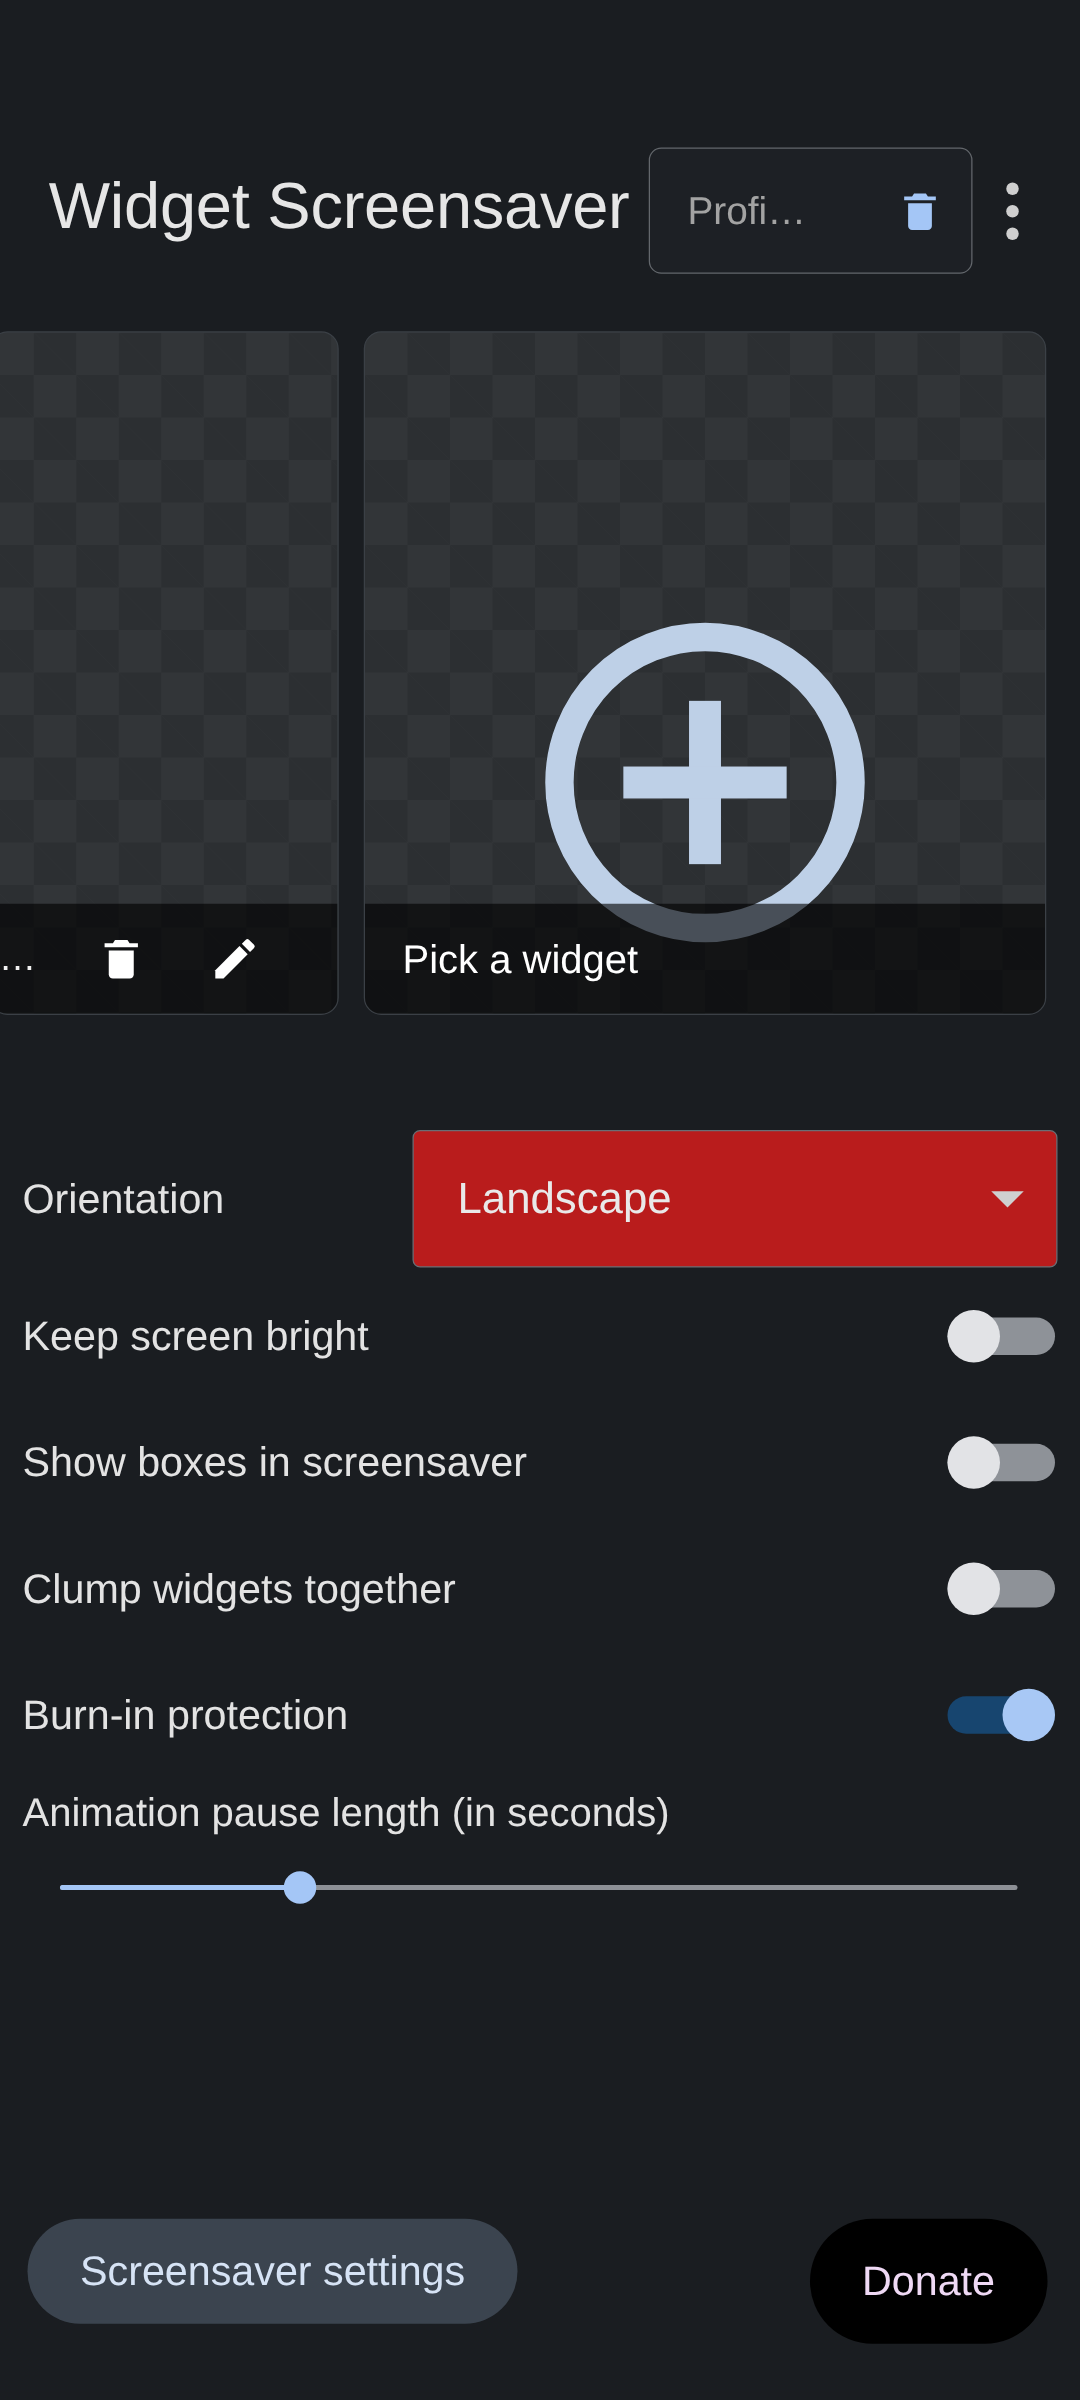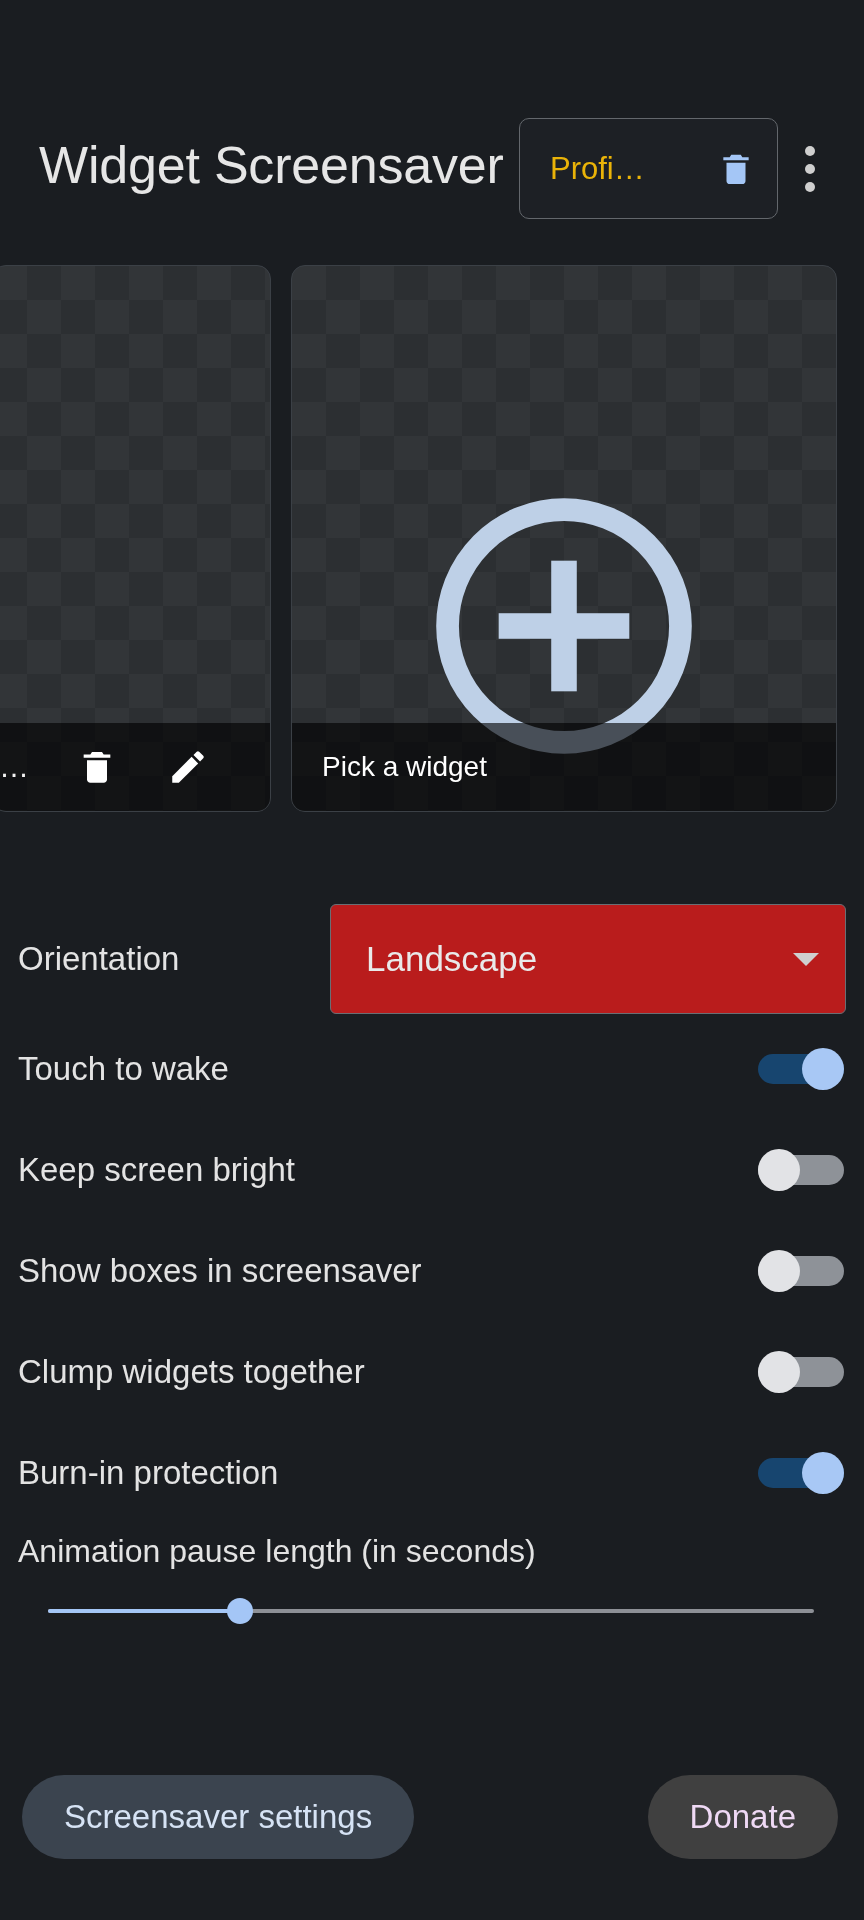--- a/index.html
+++ b/index.html
@@ -47,21 +47,21 @@
     border: 1.5px solid #63676c;
     border-radius: 10px;
     background: #1d2025;
     display: flex;
     align-items: center;
     padding: 0 22px 0 30px;
     justify-content: space-between;
   }
   .profile-chip-label {
     font-size: 31px;
-    color: #eab308;
+    color: #a3a3a3;
     white-space: nowrap;
     overflow: hidden;
   }
   .chip-trash {
     width: 38px;
     height: 44px;
     flex: 0 0 auto;
     margin-left: 16px;
   }
   .overflow-menu {
@@ -145,21 +145,21 @@
     justify-content: center;
   }
   .footer-icon-btn.trash { margin-left: 44px; width: 40px; height: 46px;}
   .footer-icon-btn.pencil { margin-left: 50px; width: 42px; height: 44px;}
 
   .card-right .card-footer {
     justify-content: flex-start;
     padding-left: 30px;
   }
   .pick-label {
-    font-size: 28px;
+    font-size: 32px;
     color: #ffffff;
     white-space: nowrap;
   }
   .plus-circle {
     position: absolute;
     left: 50%;
     top: 218px;
     transform: translateX(-50%);
     width: 284px;
     height: 284px;
@@ -295,25 +295,25 @@
     white-space: nowrap;
   }
   .btn-settings {
     background: #3b444f;
     color: #d6e3f5;
     font-size: 33px;
     padding: 0 42px;
     height: 84px;
   }
   .btn-donate {
-    background: #404040;
+    background: #000000;
     color: #efd9f5;
     font-size: 33px;
     padding: 0 42px;
-    height: 84px;
+    height: 100px;
     margin-right: 4px;
   }
 </style>
 </head>
 <body>
 
 <div class="header">
   <div class="app-title">Widget Screensaver</div>
 </div>
 
@@ -371,27 +371,20 @@
 <div class="settings">
 
   <div class="row row-orientation">
     <span class="row-label">Orientation</span>
     <div class="dropdown">
       <span class="dropdown-value">Landscape</span>
       <span class="caret"></span>
     </div>
   </div>
 
-  <div class="row">
-    <span class="row-label">Touch to wake</span>
-    <span class="switch on">
-      <span class="track"></span>
-      <span class="thumb"></span>
-    </span>
-  </div>
 
 
   <div class="row">
     <span class="row-label">Keep screen bright</span>
     <span class="switch off">
       <span class="track"></span>
       <span class="thumb"></span>
     </span>
   </div>
 

